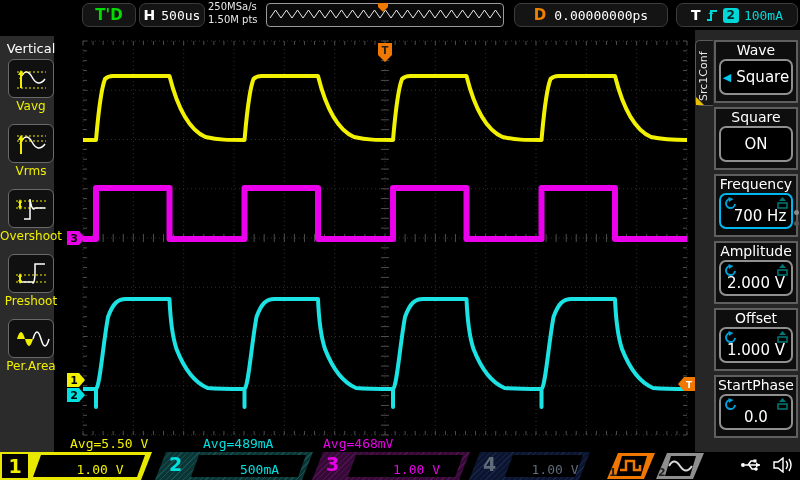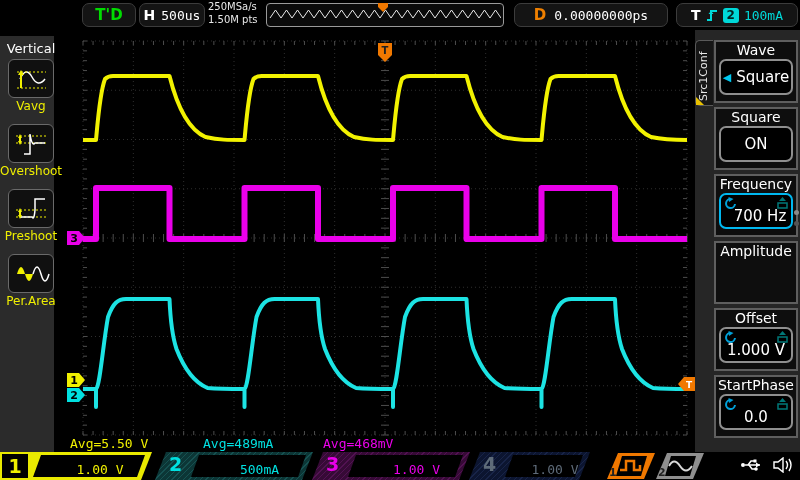--- a/index.html
+++ b/index.html
@@ -504,20 +504,32 @@
           <line x1="9" y1="9" x2="9" y2="24" stroke="#f0f000" stroke-width="2"></line>
           <path d="M9 6 L6 11 H12 Z" fill="#f0f000"></path>
           <line x1="5" y1="24" x2="34" y2="24" stroke="#f0f000" stroke-width="1" stroke-dasharray="2 2"></line>
         </svg>
       </div>
       <div class="llabel">Vavg</div>
     </div>
     <div class="litem">
       <div class="licon">
         <svg width="38" height="30" viewBox="0 0 38 30">
+          <path d="M8 15 Q14 2 20 13 T33 15" stroke="#fff" stroke-width="1.5" fill="none"></path>
+          <line x1="5" y1="7" x2="34" y2="7" stroke="#f0f000" stroke-width="1" stroke-dasharray="2 2"></line>
+          <line x1="5" y1="12" x2="34" y2="12" stroke="#f0f000" stroke-width="1" stroke-dasharray="2 2"></line>
+          <line x1="9" y1="9" x2="9" y2="25" stroke="#f0f000" stroke-width="2"></line>
+          <path d="M9 6 L6 11 H12 Z" fill="#f0f000"></path>
+        </svg>
+      </div>
+      <div class="llabel">Vrms</div>
+    </div>
+    <div class="litem">
+      <div class="licon">
+        <svg width="38" height="30" viewBox="0 0 38 30">
           <line x1="4" y1="7" x2="34" y2="7" stroke="#f0f000" stroke-width="1" stroke-dasharray="2 2"></line>
           <line x1="4" y1="14" x2="34" y2="14" stroke="#f0f000" stroke-width="1" stroke-dasharray="2 2"></line>
           <path d="M12 25 H18 V5 Q20 18 23 14 H33" stroke="#fff" stroke-width="1.5" fill="none"></path>
           <line x1="8" y1="8" x2="8" y2="13" stroke="#f0f000" stroke-width="2"></line>
           <path d="M8 5 L6 9 H10 Z" fill="#f0f000"></path>
             <path d="M8 16 L6 12 H10 Z" fill="#f0f000"></path>
         </svg>
       </div>
       <div class="llabel">Overshoot</div>
     </div>
@@ -578,20 +590,31 @@
         </svg>
       <svg class="kbd" width="11" height="12" viewBox="0 0 11 12">
         <path d="M5.5 0 L2 4 H9 Z" fill="#007878"></path>
           <rect x="1" y="6" width="9" height="5" fill="none" stroke="#007878" stroke-width="1.5"></rect>
         </svg>
       <span class="num">700 Hz</span>
     </div>
   </div>
   <div class="ritem" style="top:241px;">
     <div class="rtitle">Amplitude</div>
+    <div class="rval">
+      <svg class="knob" width="14" height="14" viewBox="0 0 14 14">
+        <path d="M11 8 A4.5 4.5 0 1 1 7 3" stroke="#00a0d8" stroke-width="2" fill="none"></path>
+        <path d="M4.5 1 L9.5 3 L5 6 Z" fill="#00a0d8"></path>
+        </svg>
+      <svg class="kbd" width="11" height="12" viewBox="0 0 11 12">
+        <path d="M5.5 0 L2 4 H9 Z" fill="#007878"></path>
+          <rect x="1" y="6" width="9" height="5" fill="none" stroke="#007878" stroke-width="1.5"></rect>
+        </svg>
+      <span class="num">2.000 V</span>
+    </div>
   </div>
   <div class="ritem" style="top:308px;">
     <div class="rtitle">Offset</div>
     <div class="rval">
       <svg class="knob" width="14" height="14" viewBox="0 0 14 14">
         <path d="M11 8 A4.5 4.5 0 1 1 7 3" stroke="#00a0d8" stroke-width="2" fill="none"></path>
         <path d="M4.5 1 L9.5 3 L5 6 Z" fill="#00a0d8"></path>
         </svg>
       <svg class="kbd" width="11" height="12" viewBox="0 0 11 12">
         <path d="M5.5 0 L2 4 H9 Z" fill="#007878"></path>

